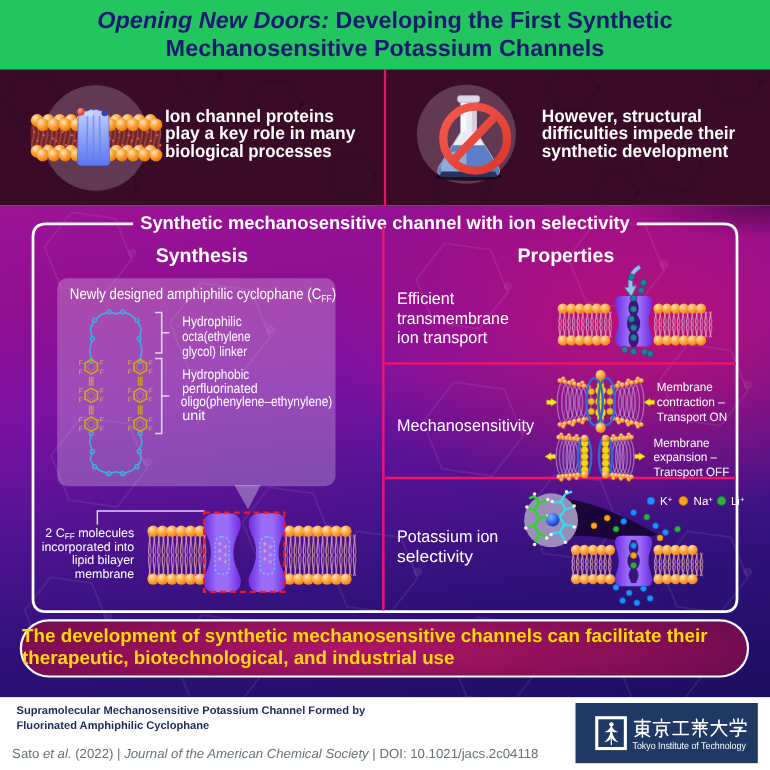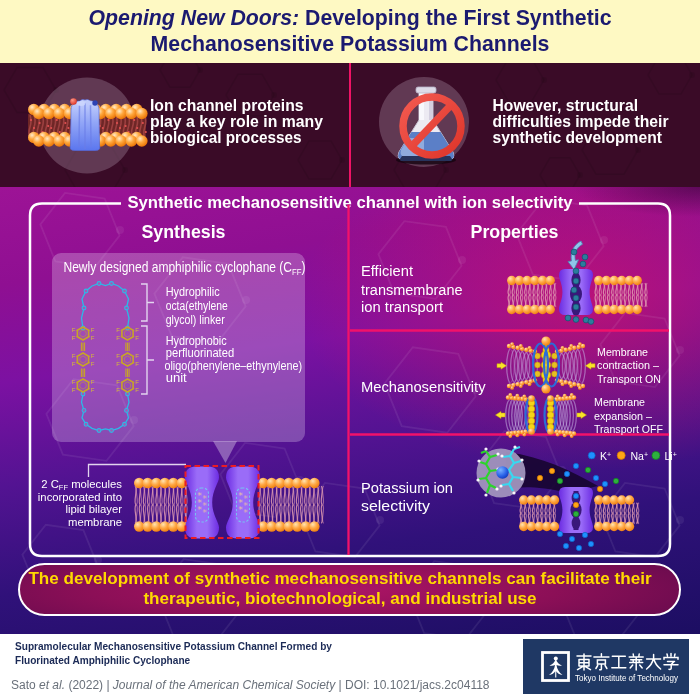--- a/index.html
+++ b/index.html
@@ -1,27 +1,27 @@
 <!DOCTYPE html>
 <html><head>
 <meta charset="utf-8">
 <style>
   html,body{margin:0;padding:0;background:#fff;}
   #page{position:relative;width:700px;height:700px;overflow:hidden;font-family:"Liberation Sans",sans-serif;background:#fff;}
   .abs{position:absolute;}
-  #header{left:0;top:0;width:700px;height:63px;background:#fef9c3;text-align:center;color:#1b1a70;font-weight:bold;font-size:21.3px;line-height:26px;padding-top:5px;box-sizing:border-box;}
+  #header{left:0;top:0;width:700px;height:63px;background:#22c55e;text-align:center;color:#1b1a70;font-weight:bold;font-size:21.3px;line-height:26px;padding-top:5px;box-sizing:border-box;}
   #band{left:0;top:63px;width:700px;height:124px;background:#3a0b27;}
   #main{left:0;top:187px;width:700px;height:447px;
     background:
       radial-gradient(ellipse 170px 40px at 100% 0%, rgba(45,4,48,0.55), rgba(45,4,48,0) 75%),
       radial-gradient(ellipse 390px 225px at 84% 26%, rgba(226,17,92,0.60), rgba(226,17,92,0) 74%),
       linear-gradient(172deg,#9d1396 0%, #8f0f92 18%, #7c11a2 36%, #531392 55%, #30117a 75%, #1c0e62 100%);}
   #banner{left:18px;top:563px;width:663px;height:53px;border:2px solid #fff;border-radius:27px;
     background:radial-gradient(ellipse 400px 52px at 46% 50%, #ae1566 0%, #8c0f57 58%, #6a0b4e 100%);
-    color:#ffd900;font-weight:bold;font-size:17.1px;line-height:20.5px;text-align:center;box-sizing:border-box;padding-top:3.5px;padding-right:19px;}
+    color:#ffd900;font-weight:bold;font-size:17.1px;line-height:20.5px;text-align:left;box-sizing:border-box;padding-top:3.5px;padding-right:19px;}
   #footer{left:0;top:634px;width:700px;height:66px;background:#fff;}
   #f1{left:15px;top:640px;color:#1b2a56;font-weight:bold;font-size:10.1px;line-height:14px;}
   #f2{left:11px;top:678px;color:#69707a;font-size:12px;}
   svg{display:block;}
   svg text{font-family:"Liberation Sans",sans-serif;}
 </style>
 </head>
 <body>
 <div id="page">
   <div class="abs" id="header"><span style="font-style:italic">Opening New Doors:</span> Developing the First Synthetic<br>Mechanosensitive Potassium Channels</div>

